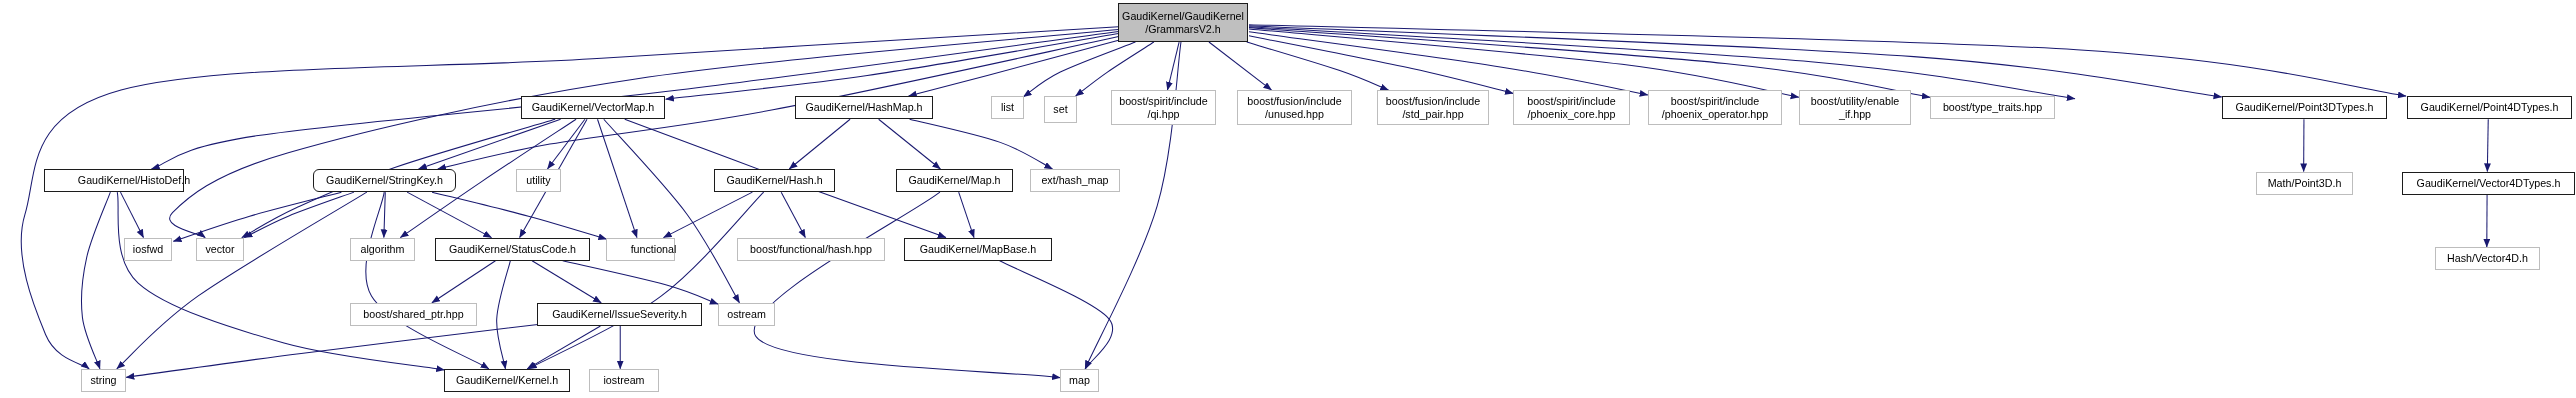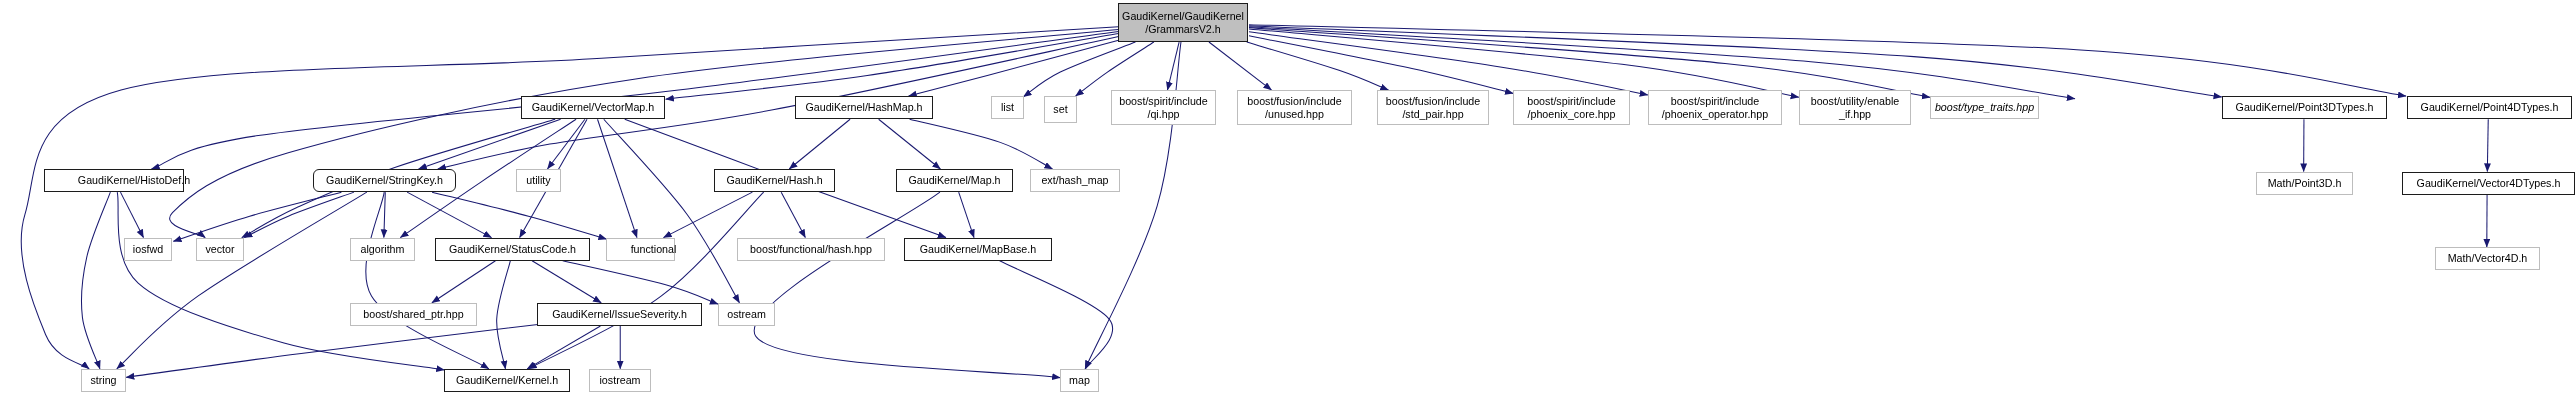--- a/index.html
+++ b/index.html
@@ -117,21 +117,21 @@
       <span>/phoenix_core.hpp</span>
     </div>
     <div class="node ext" style="left: 1648px; top: 90px; width: 134px; height: 35px;">
       <span>boost/spirit/include</span>
       <span>/phoenix_operator.hpp</span>
     </div>
     <div class="node ext" style="left: 1799px; top: 90px; width: 112px; height: 35px;">
       <span>boost/utility/enable</span>
       <span>_if.hpp</span>
     </div>
-    <div class="node ext" style="left: 1930px; top: 96px; width: 109px; height: 23px; font-style: italic;">
+    <div class="node ext" style="left: 1930px; top: 96px; width: 125px; height: 23px;">
       <span>boost/type_traits.hpp</span>
     </div>
     <div class="node linked" style="left: 2222px; top: 96px; width: 165px; height: 23px;">
       <span>GaudiKernel/Point3DTypes.h</span>
     </div>
     <div class="node linked" style="left: 2407px; top: 96px; width: 165px; height: 23px;">
       <span>GaudiKernel/Point4DTypes.h</span>
     </div>
     <div class="node linked" style="left: 44px; top: 169px; width: 140px; height: 23px; padding-left: 40px;">
       <span>GaudiKernel/HistoDef.h</span>
@@ -181,28 +181,28 @@
     <div class="node ext" style="left: 350px; top: 303px; width: 127px; height: 23px;">
       <span>boost/shared_ptr.hpp</span>
     </div>
     <div class="node linked" style="left: 537px; top: 303px; width: 165px; height: 23px;">
       <span>GaudiKernel/IssueSeverity.h</span>
     </div>
     <div class="node ext" style="left: 718px; top: 303px; width: 57px; height: 23px;">
       <span>ostream</span>
     </div>
     <div class="node ext" style="left: 2435px; top: 247px; width: 105px; height: 23px;">
-      <span>Math/Vector4D.h</span>
+      <span>Hash/Vector4D.h</span>
     </div>
     <div class="node ext" style="left: 81px; top: 369px; width: 45px; height: 23px;">
       <span>string</span>
     </div>
     <div class="node linked" style="left: 444px; top: 369px; width: 126px; height: 23px;">
       <span>GaudiKernel/Kernel.h</span>
     </div>
-    <div class="node ext" style="left: 589px; top: 369px; width: 62px; height: 23px;">
+    <div class="node ext" style="left: 589px; top: 369px; width: 70px; height: 23px;">
       <span>iostream</span>
     </div>
     <div class="node ext" style="left: 1060px; top: 369px; width: 39px; height: 23px;">
       <span>map</span>
     </div>
   </div>
 
 
 </body></html>

